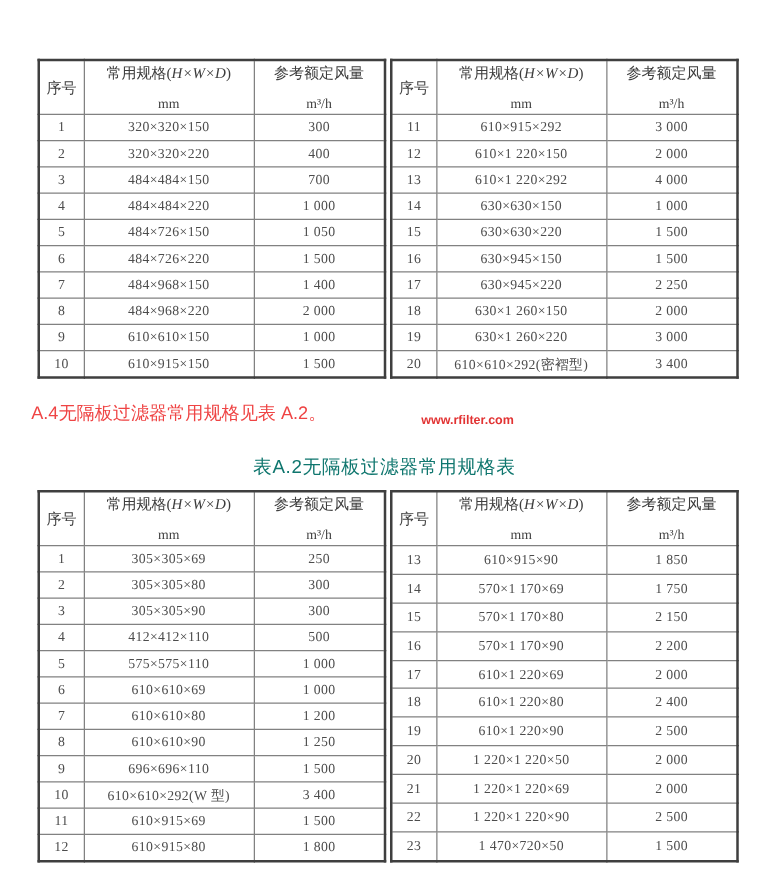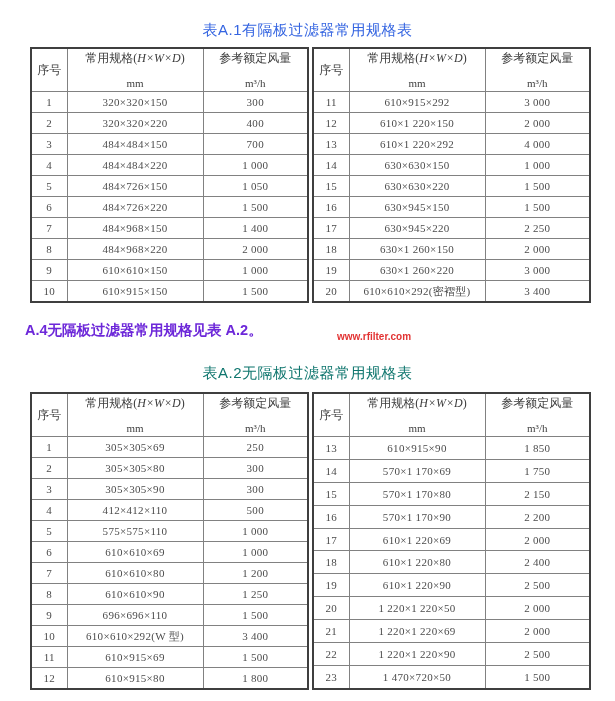--- a/index.html
+++ b/index.html
@@ -8,21 +8,21 @@
     font-family:"Liberation Sans", sans-serif; overflow:hidden;
   }
   .tbl-title {
     position:absolute; left:0; width:615px; text-align:center;
     font-size:15px; letter-spacing:0.5px;
   }
   #title-a1 { top:21px; }
   #title-a2 { top:364px; }
   .note {
     position:absolute; left:25px; top:321px;
-    font-size:14.5px; color:#6d28d9;font-weight:bold;
+    font-size:14.5px; color:#ef4444;
   }
   .watermark {
     position:absolute; left:337px; top:331px;
     font-size:10px; font-weight:bold;
   }
   .twrap { position:absolute; left:30px; display:flex; gap:3px; }
   #wrap-a1 { top:47px; }
   #wrap-a2 { top:392px; }
   table.half {
     border-collapse:collapse; table-layout:fixed;
@@ -40,21 +40,20 @@
   .col-flow { width:105px; }
   .hdr-l1 { font-size:12px; line-height:15px; }
   .hdr-l2 { font-size:11px; line-height:14px; margin-top:10px; }
   .ital { font-style:italic; }
 </style>
 </head>
 <body>
 
 <div class="page">
 
-  <div class="tbl-title" id="title-a1" style="color: rgb(53, 101, 225);">表A.1有隔板过滤器常用规格表</div>
 
   <div class="twrap" id="wrap-a1">
     <table class="half">
       <colgroup>
           <col class="col-no">
           <col class="col-size">
           <col class="col-flow">
         </colgroup>
       <thead>
           <tr>

